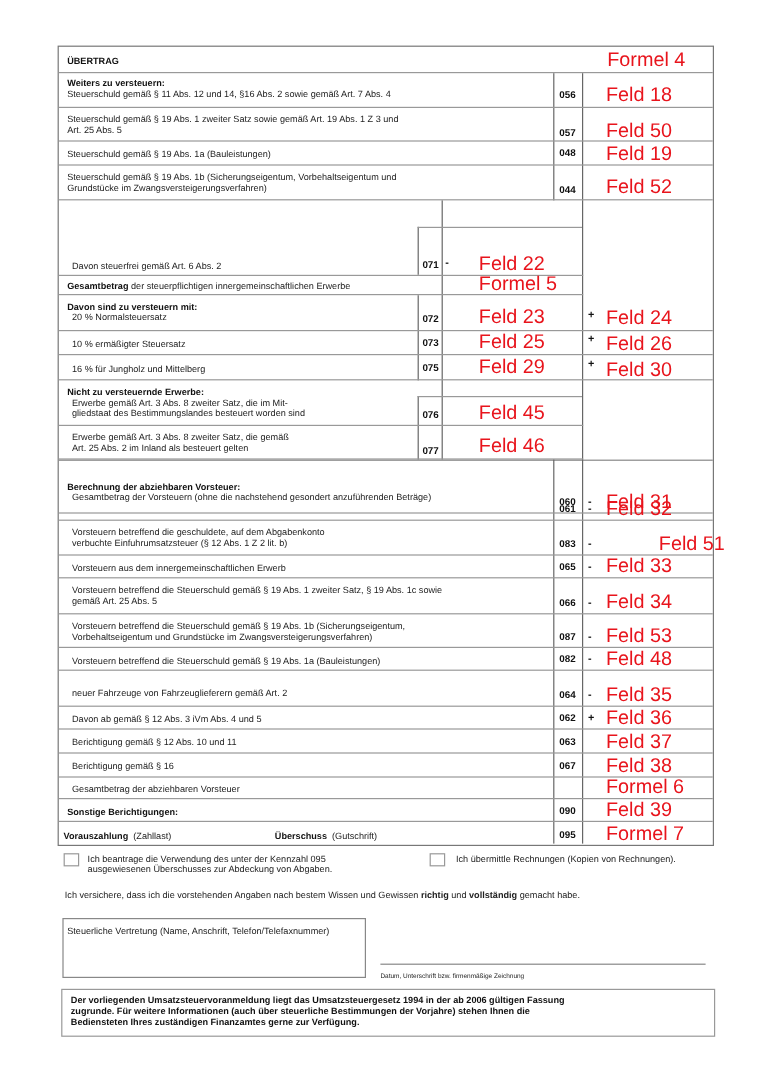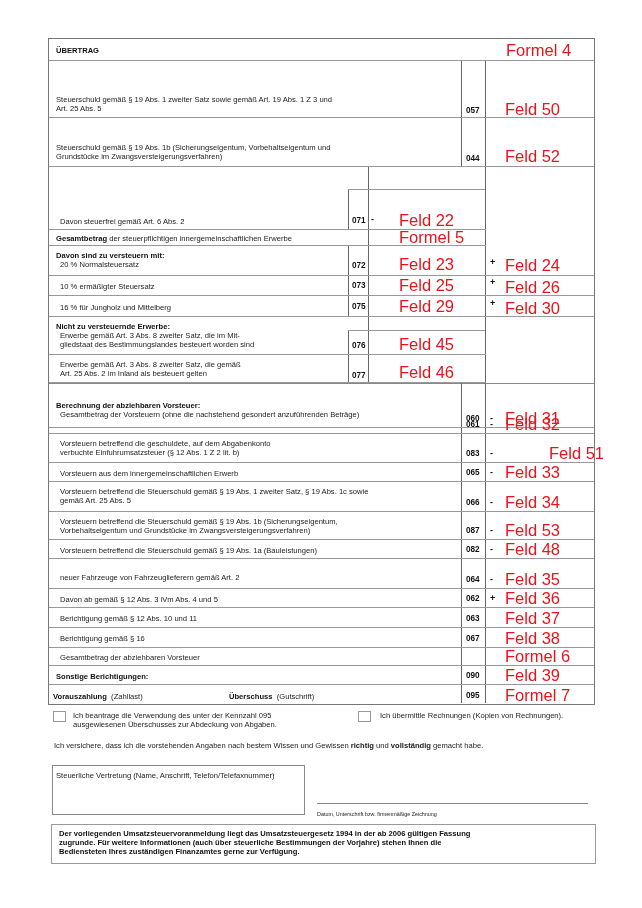--- a/index.html
+++ b/index.html
@@ -25,25 +25,36 @@
 <div class="form">
 
   <div class="row" style="top:0;height:22px;width:545px;">
     <span class="lbl" style="top:7px;font-weight:bold;color:#111;">ÜBERTRAG</span>
     <span class="red" style="left:457px;top:2px;">Formel 4</span>
   </div>
 
   <div class="vline" style="left:412px;top:22px;height:106px;"></div>
   <div class="vline" style="left:436px;top:22px;height:106px;"></div>
 
+  <div class="row" style="top:22px;height:29px;width:545px;">
+    <span class="lbl" style="top:4px;font-weight:bold;color:#111;">Weiters zu versteuern:</span>
+    <span class="lbl" style="top:13px;">Steuerschuld gemäß § 11 Abs. 12 und 14, §16 Abs. 2 sowie gemäß Art. 7 Abs. 4</span>
+    <span class="kz" style="left:417px;top:14px;">056</span>
+    <span class="red" style="left:456px;top:9px;">Feld 18</span>
+  </div>
   <div class="row" style="top:51px;height:28px;width:545px;">
     <span class="lbl" style="top:5px;">Steuerschuld gemäß § 19 Abs. 1 zweiter Satz sowie gemäß Art. 19 Abs. 1 Z 3 und</span>
     <span class="lbl" style="top:14px;">Art. 25 Abs. 5</span>
     <span class="kz" style="left:417px;top:16px;">057</span>
     <span class="red" style="left:456px;top:10px;">Feld 50</span>
+  </div>
+  <div class="row" style="top:79px;height:20px;width:545px;">
+    <span class="lbl" style="top:6px;">Steuerschuld gemäß § 19 Abs. 1a (Bauleistungen)</span>
+    <span class="kz" style="left:417px;top:5px;">048</span>
+    <span class="red" style="left:456px;top:1px;">Feld 19</span>
   </div>
   <div class="row" style="top:99px;height:29px;width:545px;">
     <span class="lbl" style="top:5px;">Steuerschuld gemäß § 19 Abs. 1b (Sicherungseigentum, Vorbehaltseigentum und</span>
     <span class="lbl" style="top:14px;">Grundstücke im Zwangsversteigerungsverfahren)</span>
     <span class="kz" style="left:417px;top:16px;">044</span>
     <span class="red" style="left:456px;top:9px;">Feld 52</span>
   </div>
 
   <div class="vline" style="left:299px;top:150px;height:40px;"></div>
   <div class="vline" style="left:299px;top:207px;height:71px;"></div>

